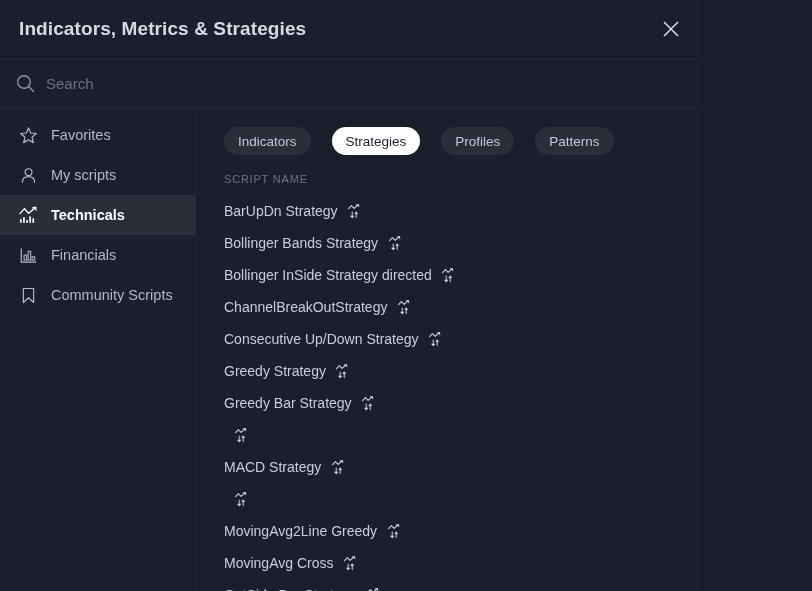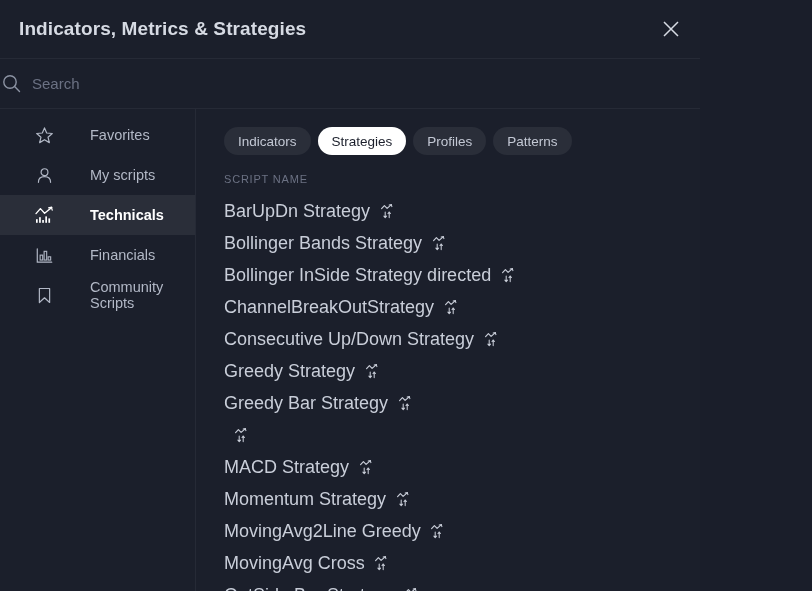--- a/index.html
+++ b/index.html
@@ -32,20 +32,21 @@
     position: absolute; right: 12px; top: 50%;
     transform: translateY(-50%);
     width: 34px; height: 34px;
     display: flex; align-items: center; justify-content: center;
     cursor: pointer; border-radius: 4px;
   }
   
   .search-row {
     height: 50px; flex: 0 0 50px;
     display: flex; align-items: center;
+    padding-left: 14px;
     border-bottom: 1px solid #262a36;
   }
   .search-icon { width: 22px; height: 22px; flex: 0 0 22px; margin-right: 10px;
                  display: flex; align-items: center; justify-content: center; }
   .search-input {
     flex: 1; height: 100%;
     background: transparent; border: none; outline: none;
     color: #d6dae3; font-size: 15px;
     font-family: "Liberation Sans", sans-serif;
   }
@@ -53,34 +54,34 @@
   
   .body { flex: 1; display: flex; min-height: 0; }
   .sidebar {
     width: 196px; flex: 0 0 196px;
     border-right: 1px solid #262a36;
     padding-top: 6px;
   }
   .side-item {
     height: 40px;
     display: flex; align-items: center;
-    padding-left: 33px;
+    padding-left: 17px;
     cursor: pointer;
-    color: #b2b8c6; font-size: 14.5px; gap: 23px;
+    color: #b2b8c6; font-size: 14.5px;
   }
   .side-item.active { background: #2a2e39; color: #ffffff; font-weight: bold; }
   .side-icon {
     width: 22px; height: 22px; flex: 0 0 22px;
     margin-right: 12px;
     display: flex; align-items: center; justify-content: center;
   }
   
   .content { flex: 1; min-width: 0; overflow: hidden; position: relative; }
   .tabs {
-    display: flex; gap: 7px;
+    display: flex; gap: 21px;
     padding: 18px 0 0 28px;
   }
   .tab {
     height: 28px;
     padding: 0 14px;
     border-radius: 14px;
     background: #2a2e39;
     color: #c3c8d4;
     font-size: 13.5px;
     display: flex; align-items: center;
@@ -92,21 +93,21 @@
     font-size: 11px; letter-spacing: .8px;
     color: #6b7183; text-transform: uppercase;
   }
   .list { padding-top: 10px; }
   .list-item {
     height: 32px;
     display: flex; align-items: center;
     padding-left: 28px;
     cursor: pointer;
   }
-  .item-label { font-size: 18px; color: #c9ced9; white-space: nowrap; }
+  .item-label { font-size: 14px; color: #c9ced9; white-space: nowrap; }
   .item-icon {
     width: 17px; height: 17px; flex: 0 0 17px;
     margin-left: 9px;
     display: flex; align-items: center; justify-content: center;
   }
 </style>
 </head>
 <body>
 
 <div class="dialog">
@@ -295,21 +296,20 @@
             <span class="item-icon">
               <svg width="16" height="16" viewBox="0 0 16 16">
   <path d="M1.6 5.6 L4.4 2.6 L7.1 5.4 L11.4 1.6" stroke="#c9ced9" stroke-width="1.15" fill="none" stroke-linecap="round" stroke-linejoin="round"></path>
   <path d="M11.2 1.5 L11.9 3.6 M11.2 1.5 L9.2 2.1" stroke="#c9ced9" stroke-width="1.05" fill="none" stroke-linecap="round"></path>
   <path d="M5.2 9 L5.2 14.6 M5.2 14.6 L3.9 13.1 M5.2 14.6 L6.5 13.1" stroke="#c9ced9" stroke-width="1.05" fill="none" stroke-linecap="round" stroke-linejoin="round"></path>
   <path d="M9.2 14.6 L9.2 9 M9.2 9 L8 10.5 M9.2 9 L10.4 10.5" stroke="#c9ced9" stroke-width="1.05" fill="none" stroke-linecap="round" stroke-linejoin="round"></path>
 </svg>
             </span>
           </div>
           <div class="list-item">
-            <span class="item-label">Momentum Strategy</span>
             <span class="item-icon">
               <svg width="16" height="16" viewBox="0 0 16 16">
   <path d="M1.6 5.6 L4.4 2.6 L7.1 5.4 L11.4 1.6" stroke="#c9ced9" stroke-width="1.15" fill="none" stroke-linecap="round" stroke-linejoin="round"></path>
   <path d="M11.2 1.5 L11.9 3.6 M11.2 1.5 L9.2 2.1" stroke="#c9ced9" stroke-width="1.05" fill="none" stroke-linecap="round"></path>
   <path d="M5.2 9 L5.2 14.6 M5.2 14.6 L3.9 13.1 M5.2 14.6 L6.5 13.1" stroke="#c9ced9" stroke-width="1.05" fill="none" stroke-linecap="round" stroke-linejoin="round"></path>
   <path d="M9.2 14.6 L9.2 9 M9.2 9 L8 10.5 M9.2 9 L10.4 10.5" stroke="#c9ced9" stroke-width="1.05" fill="none" stroke-linecap="round" stroke-linejoin="round"></path>
 </svg>
             </span>
           </div>
           <div class="list-item">

